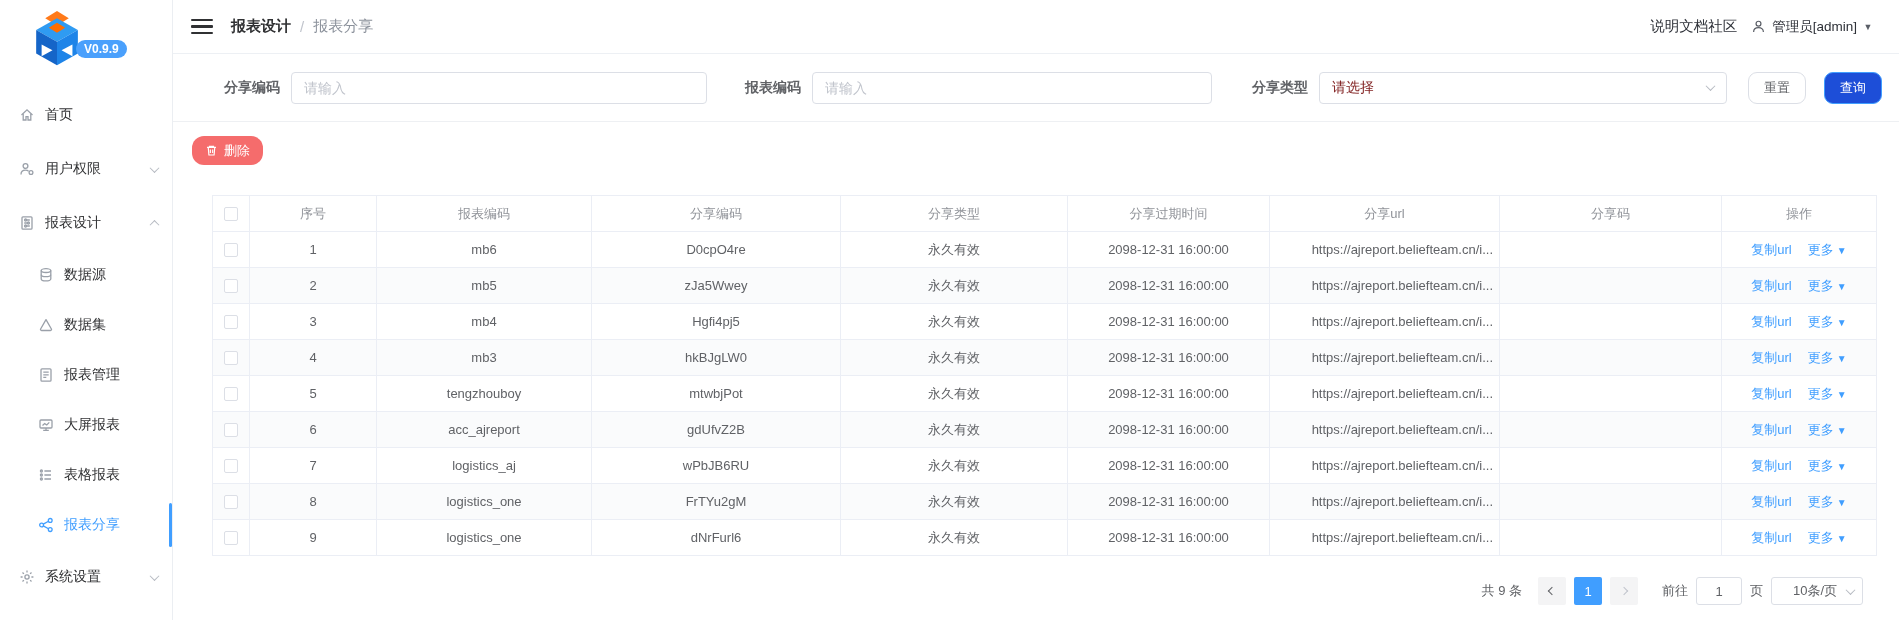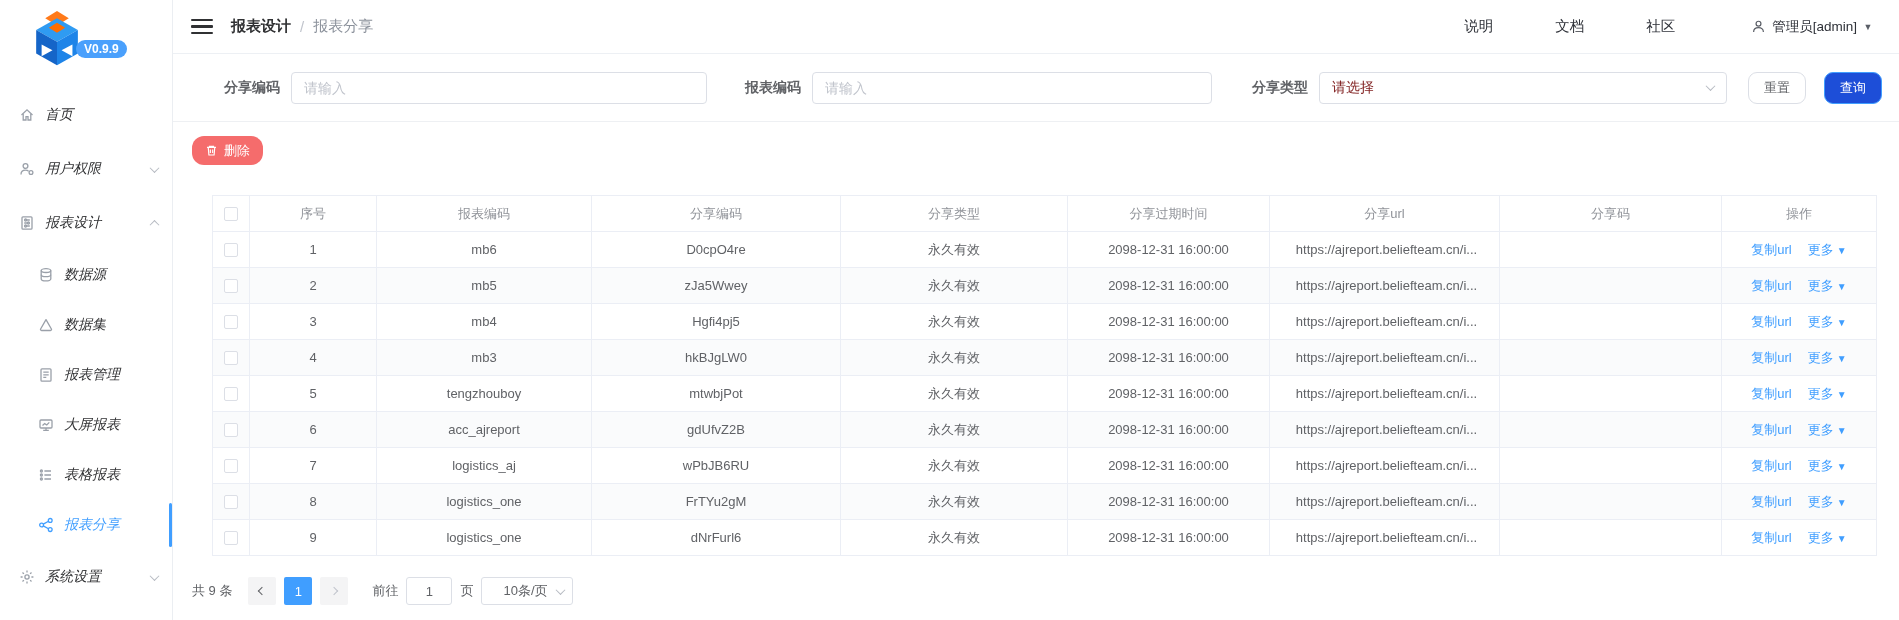--- a/index.html
+++ b/index.html
@@ -11,41 +11,41 @@
   
   .sidebar { width:173px; flex:0 0 173px; border-right:1px solid #ebeef2; position:relative; background:#fff; }
   .logo-wrap { height:88px; position:relative; padding:10px 0 0 28px; cursor:pointer; }
   .version-badge {
     position:absolute; left:76px; top:40px; background:#4aa0fc; color:#fff;
     font-size:12px; font-weight:bold; padding:2px 8px; border-radius:10px;
   }
   .nav { list-style:none; }
   .nav-item {
     height:54px; display:flex; align-items:center; padding:0 14px 0 19px;
-    color:#303133; cursor:pointer; font-size:14px;font-style:italic;
+    color:#303133; cursor:pointer; font-size:14px;
   }
   .nav-item .txt { margin-left:10px; flex:1; }
   .nav-item svg { color:#9aa0a9; }
   .sub-item { height:50px; padding-left:38px; }
   .sub-item.active { color:#409EFF; }
   .sub-item.active svg { color:#409EFF; }
   .active-bar { position:absolute; right:0; width:3px; height:44px; background:#409EFF; border-radius:2px; }
   .chev { display:inline-block; width:7px; height:7px; border-right:1.4px solid #b6bac2; border-bottom:1.4px solid #b6bac2; }
   .chev.down { transform:rotate(45deg) translate(-1px,-1px); }
   .chev.up { transform:rotate(-135deg) translate(-1px,-1px); }
   
   .main { flex:1; display:flex; flex-direction:column; min-width:0; }
   .topbar { height:54px; display:flex; align-items:center; padding:0 26px 0 18px; border-bottom:1px solid #edf0f4; }
   .hamburger { width:22px; cursor:pointer; margin-right:18px; }
   .hamburger div { height:2.5px; background:#303133; margin:4px 0; border-radius:1px; }
   .breadcrumb { display:flex; align-items:center; gap:9px; font-size:15px; }
   .crumb-parent { font-weight:bold; color:#303133; cursor:pointer; }
   .crumb-sep { color:#c0c4cc; }
   .crumb-current { color:#8b919b; }
-  .top-links { margin-left:auto; display:flex; align-items:center; gap:62px; font-size:14.5px; color:#2e3138; }
+  .top-links { margin-left:auto; display:flex; align-items:center; font-size:14.5px; color:#2e3138; }
   .top-link { cursor:pointer; }
   .user-box { display:flex; align-items:center; gap:6px; cursor:pointer; font-size:13.5px; margin-left:14px; }
   .caret { font-size:10px; color:#5a5e66; transform:scale(.9); }
   
   .filters { height:68px; display:flex; align-items:center; padding:0 16px 0 51px; border-bottom:1px solid #eef0f3; }
   .f-label { font-weight:bold; color:#606266; margin-right:11px; white-space:nowrap; }
   .f-input, .f-select {
     height:32px; border:1px solid #dcdfe6; border-radius:4px; padding:0 12px;
     font-size:14px; color:#606266; background:#fff; outline:none;
     font-family:"Liberation Sans","DejaVu Sans",sans-serif;
@@ -70,27 +70,27 @@
   }
   .table-wrap { margin:30px 0 0 20px; }
   table { border-collapse:collapse; table-layout:fixed; width:1664px; font-size:13px; }
   th, td {
     height:36px; text-align:center; border-bottom:1px solid #ebeef5; border-right:1px solid #ebeef5;
     color:#606266; overflow:hidden; white-space:nowrap; text-overflow:ellipsis; padding:0 6px;
   }
   th { color:#909399; font-weight:normal; border-top:1px solid #ebeef5; }
   th:first-child, td:first-child { border-left:1px solid #ebeef5; }
   tbody tr:nth-child(even) td { background:#fafbfc; }
-  td.url-cell { text-align:center; padding-left:10px; }
+  td.url-cell { text-align:right; padding-left:10px; }
   .checkbox { display:inline-block; width:14px; height:14px; border:1px solid #dcdfe6; border-radius:2px; background:#fff; cursor:pointer; vertical-align:middle; }
   .ops a { color:#409EFF; cursor:pointer; text-decoration:none; }
   .ops .more { margin-left:16px; }
   .ops .caret2 { color:#409EFF; font-size:10px; margin-left:3px; }
   
-  .pagination { display:flex; align-items:center; gap:8px;
+  .pagination { display:flex; align-items:center; justify-content:flex-end; gap:8px;
                 margin:21px 12px 0 0; font-size:13px; color:#606266; }
   .pg-total { margin-right:8px; }
   .pg-btn { width:28px; height:28px; border-radius:2px; background:#f4f4f5; border:none; cursor:pointer;
             display:flex; align-items:center; justify-content:center; }
   .pg-btn .chev { width:6px; height:6px; }
   .pg-btn .chev.left  { border-color:#606266; transform:rotate(135deg); }
   .pg-btn .chev.right { border-color:#c0c4cc; transform:rotate(-45deg); }
   .pg-page { width:28px; height:28px; border-radius:2px; background:#409EFF; color:#fff; border:none;
              font-size:13px; cursor:pointer; }
   .pg-goto { margin-left:16px; }

